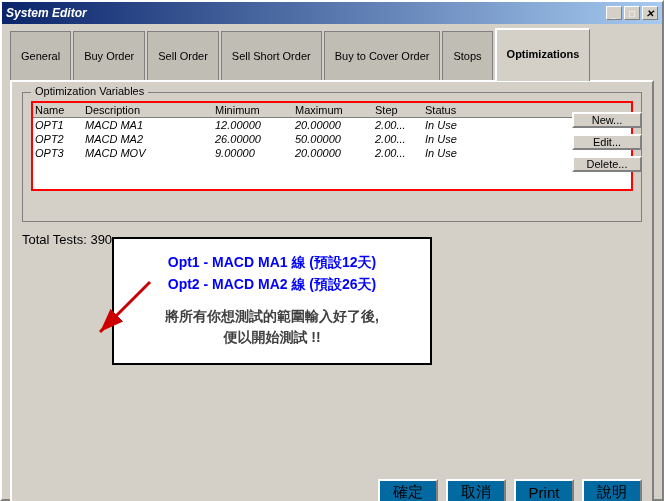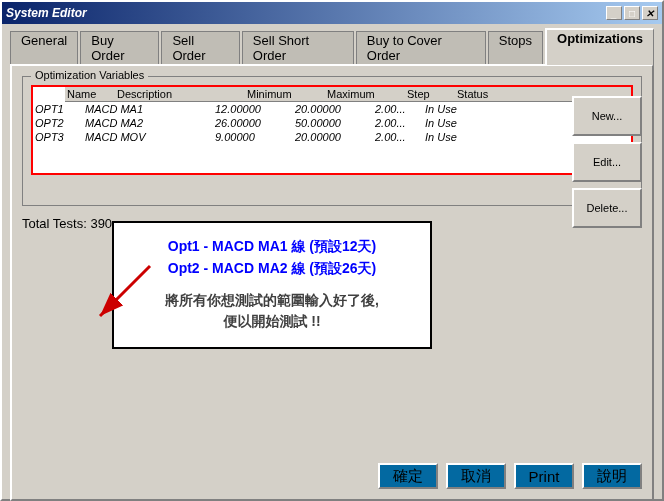--- a/index.html
+++ b/index.html
@@ -54,26 +54,26 @@
       color: #000;
       font-weight: bold;
     }
     .tab-bar {
       display: flex;
       padding: 4px 8px 0;
       gap: 2px;
       background: #d4d0c8;
     }
     .tab {
-      padding: 1px 10px;
+      padding: 18px 10px;
       border: 1px solid #808080;
       border-bottom: none;
       background: #d4d0c8;
       cursor: pointer;
-      font-size: 13px;
+      font-size: 11px;
       position: relative;
     }
     .tab.active {
       background: #d4d0c8;
       border-top: 2px solid #ffffff;
       border-left: 2px solid #ffffff;
       font-weight: bold;
       z-index: 2;
       margin-bottom: -1px;
       padding-bottom: 4px;
@@ -111,21 +111,20 @@
       background: white;
       height: 90px;
       overflow: hidden;
     }
     .table-header-row {
       display: grid;
       grid-template-columns: 50px 130px 80px 80px 50px 70px;
       border-bottom: 1px solid #808080;
       background: #d4d0c8;
       padding: 1px 2px;
-      margin-left: 32px;
     }
     .table-data-row {
       display: grid;
       grid-template-columns: 50px 130px 80px 80px 50px 70px;
       padding: 1px 2px;
     }
     .col-header {
       font-size: 11px;
       font-weight: normal;
     }
@@ -136,21 +135,21 @@
     .right-buttons {
       position: absolute;
       right: 10px;
       top: 30px;
       display: flex;
       flex-direction: column;
       gap: 6px;
     }
     .win-btn {
       width: 70px;
-      height: 40px;
+      height: 16px;
       background: #d4d0c8;
       border: 2px solid #ffffff;
       border-right: 2px solid #808080;
       border-bottom: 2px solid #808080;
       cursor: pointer;
       font-size: 11px;
       display: flex;
       align-items: center;
       justify-content: center;
     }

